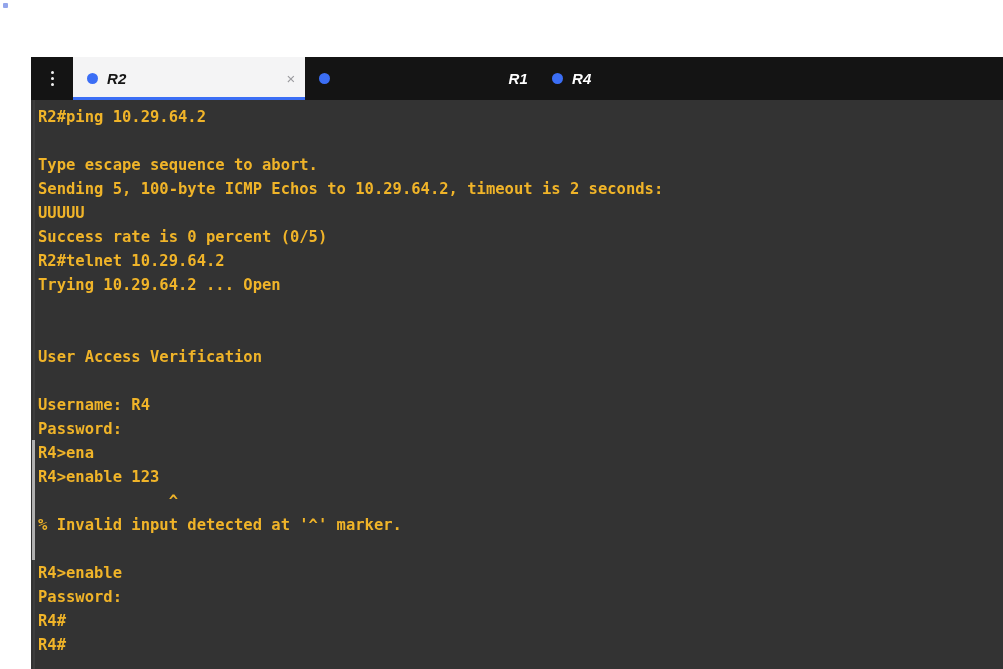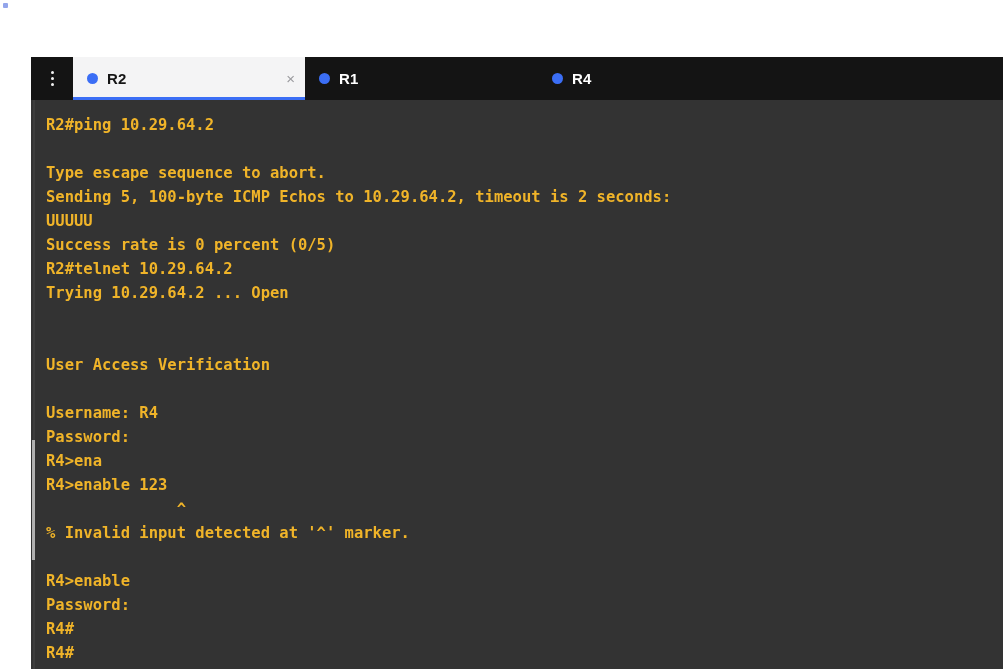--- a/index.html
+++ b/index.html
@@ -43,20 +43,21 @@
   }
 
   
   .tabbar {
     position: relative;
     height: 43px;
     background: #141414;
     display: flex;
     align-items: stretch;
     overflow: hidden;
+    font-style: italic;
   }
 
   .kebab-btn {
     width: 42px;
     min-width: 42px;
     background: #141414;
     display: flex;
     flex-direction: column;
     align-items: center;
     justify-content: center;
@@ -117,21 +118,21 @@
     padding-left: 24px;
     font-size: 15px;
     line-height: 1;
     color: #9a9a9e;
     cursor: pointer;
     font-family: "Liberation Sans", sans-serif;
   }
 
   
   .tab-r2 { width: 232px; }
-  .tab-r1 { width: 233px; }
+  .tab-r1 { width: 233px; justify-content: space-between; }
   .tab-r3 { width: 228px; }
   .tab-r4 { width: 236px; }
 
   
   .console {
     position: relative;
     height: 569px;
     background: #333333;
     overflow: hidden;
   }
@@ -153,21 +154,21 @@
     height: 120px;
     background: #d8d8d8;
     opacity: 0.75;
   }
 
   .console-text {
     position: absolute;
     left: 7px;
     top: 5px;
     right: 0;
-    margin: 8px;
+    margin: 0;
     font-family: "DejaVu Sans Mono", "Liberation Mono", monospace;
     font-size: 15.5px;
     line-height: 24px;
     color: #f0b429;
     white-space: pre;
     letter-spacing: 0px;
     font-weight: bold;
   }
 </style>
 </head>

